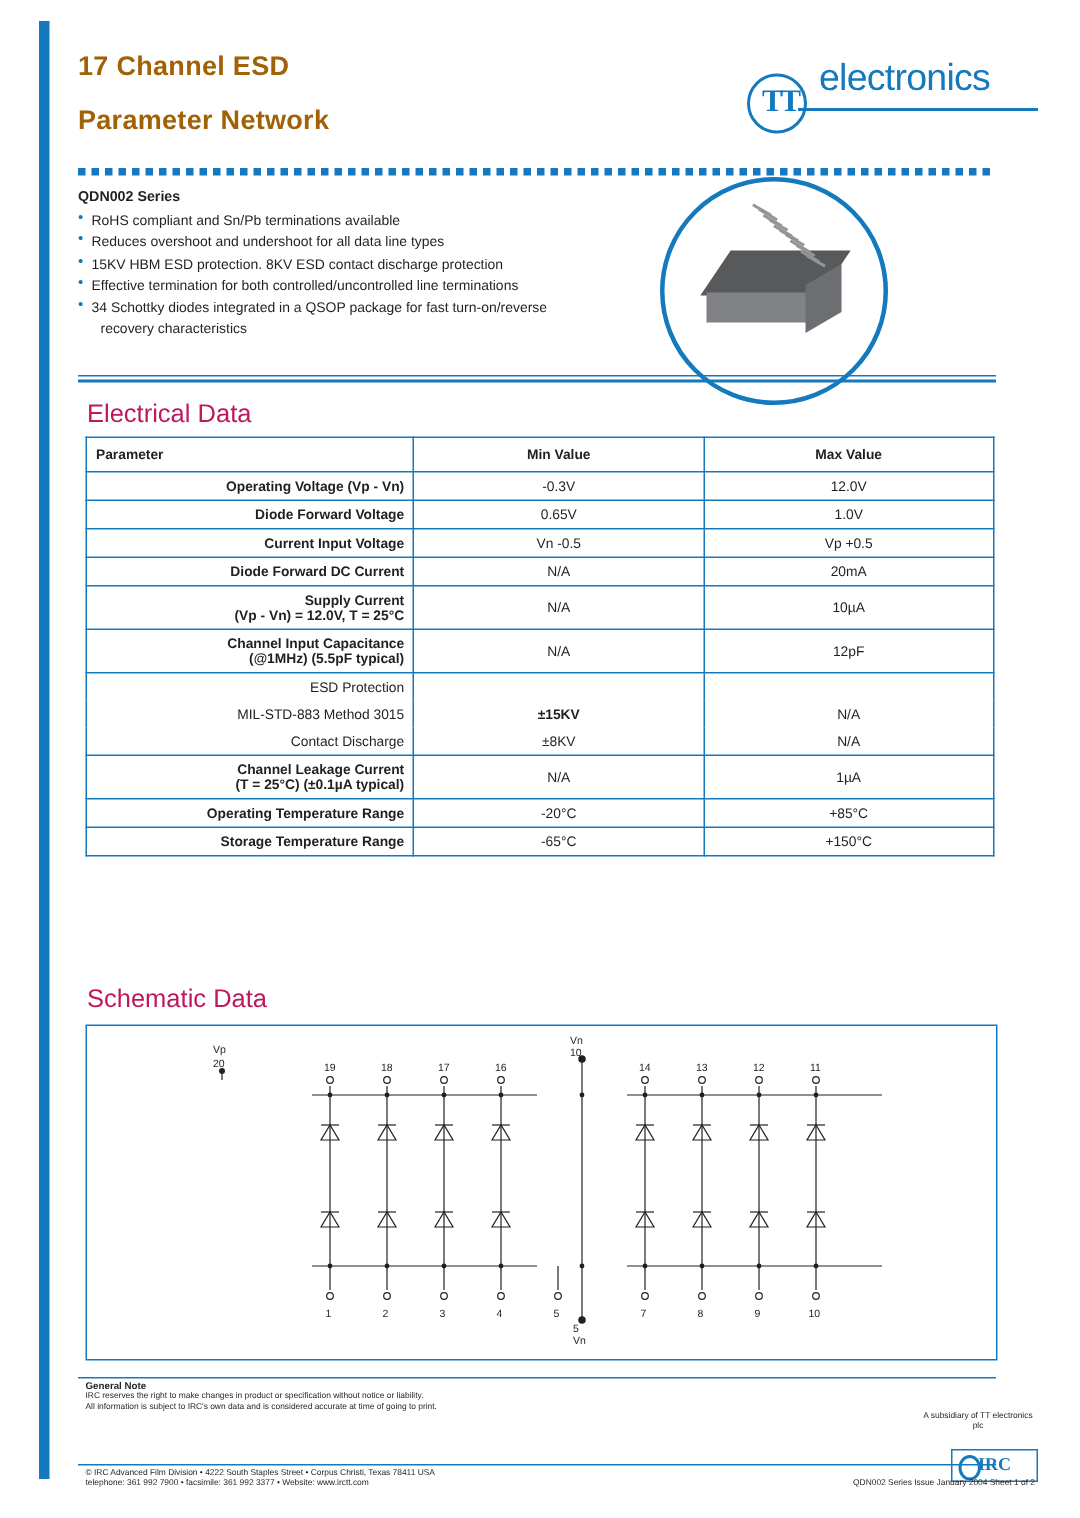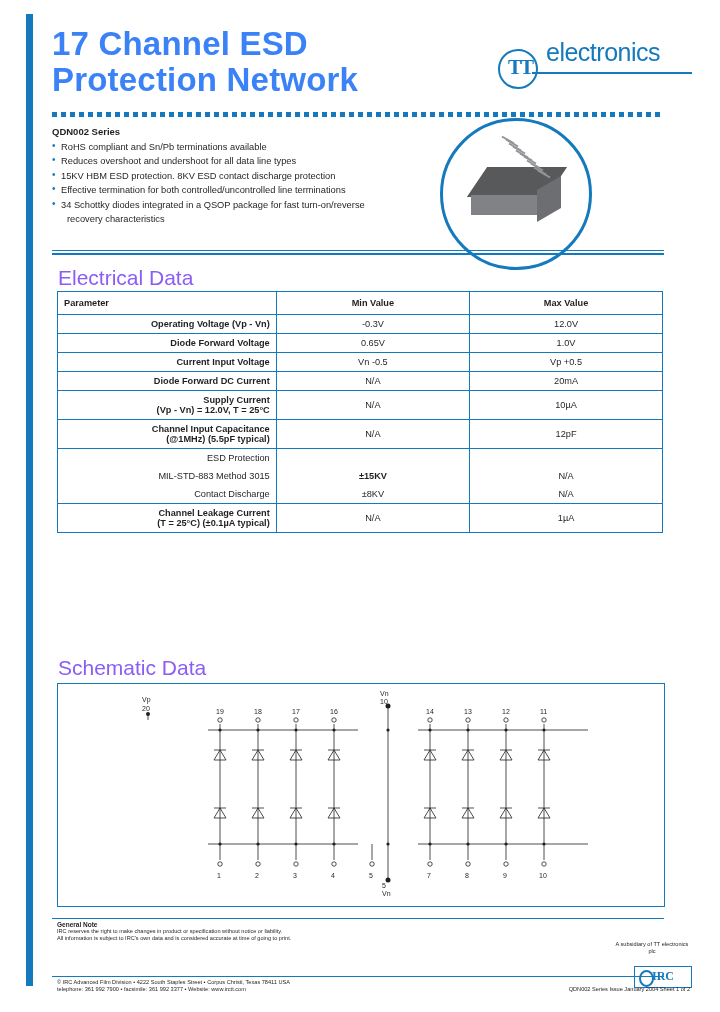--- a/index.html
+++ b/index.html
@@ -16,21 +16,21 @@
     background:#fff;
   }
   
   .left-bar{
     position:absolute;left:26px;top:14px;width:7px;height:972px;
     background:#1479bd;
   }
   
   .title{
     position:absolute;left:52px;top:26px;width:400px;
-    font-size:33px;line-height:36px;font-weight:bold;color:#3b82f6;
+    font-size:18px;line-height:36px;font-weight:bold;color:#a16207;
     letter-spacing:0.2px;
   }
   .logo-box{
     position:absolute;right:28px;top:32px;width:196px;height:42px;
   }
   .logo-tt{
     position:absolute;left:0;top:16px;width:48px;height:42px;
   }
   .logo-tt .circle{
     position:absolute;left:2px;top:1px;width:40px;height:40px;border-radius:50%;
@@ -91,21 +91,21 @@
     position:absolute;left:66px;top:16px;width:24px;height:32px;background:#6d6e71;
     transform:skewY(-30deg);
   }
   .pins{position:absolute;left:58px;top:18px;width:46px;height:50px;}
   .pins i{position:absolute;width:14px;height:2px;background:#939598;transform:rotate(30deg);}
   
   .rule-a{position:absolute;left:52px;top:250px;width:612px;height:1px;background:#1479bd;}
   .rule-b{position:absolute;left:52px;top:253px;width:612px;height:2px;background:#1479bd;}
   
   .sec-head{
-    position:absolute;font-size:21px;color:#8b5cf6;font-weight:normal;
+    position:absolute;font-size:17px;color:#be185d;font-weight:normal;
   }
   
   table.elec{
     position:absolute;left:57px;top:291px;width:606px;
     border-collapse:collapse;font-size:9.2px;
   }
   table.elec th, table.elec td{
     border:1px solid #1479bd;
     padding:4px 6px;
     vertical-align:middle;
@@ -149,21 +149,21 @@
 </style>
 </head>
 <body>
 
 <div class="page">
 
   <div class="left-bar"></div>
 
   <div class="title">
     <div>17 Channel ESD</div>
-    <div>Protection Network</div>
+    <div>Parameter Network</div>
   </div>
 
   <div class="logo-box">
     <div class="logo-tt">
       <div class="circle"></div>
       <div class="tt">TT</div>
     </div>
     <div class="logo-word">electronics</div>
     <div class="logo-underline"></div>
   </div>
@@ -337,20 +337,30 @@
         <td class="val" style="border-top:none;">N/A</td>
       </tr>
       <tr>
         <td class="param">
           <div>Channel Leakage Current</div>
           <div>(T = 25°C) (±0.1µA typical)</div>
         </td>
         <td class="val">N/A</td>
         <td class="val">1µA</td>
       </tr>
+      <tr>
+        <td class="param">Operating Temperature Range</td>
+        <td class="val">-20°C</td>
+        <td class="val">+85°C</td>
+      </tr>
+      <tr>
+        <td class="param">Storage Temperature Range</td>
+        <td class="val">-65°C</td>
+        <td class="val">+150°C</td>
+      </tr>
     </tbody>
   </table>
 
   <div class="sec-head" style="left:58px;top:656px;">Schematic Data</div>
 
   <div class="schem-box">
     <svg class="schem-svg" width="606" height="222" viewBox="0 0 606 222">
       <g stroke="#231f20" stroke-width="0.8" fill="none">
 
         <line x1="90" y1="30" x2="90" y2="36"></line>

